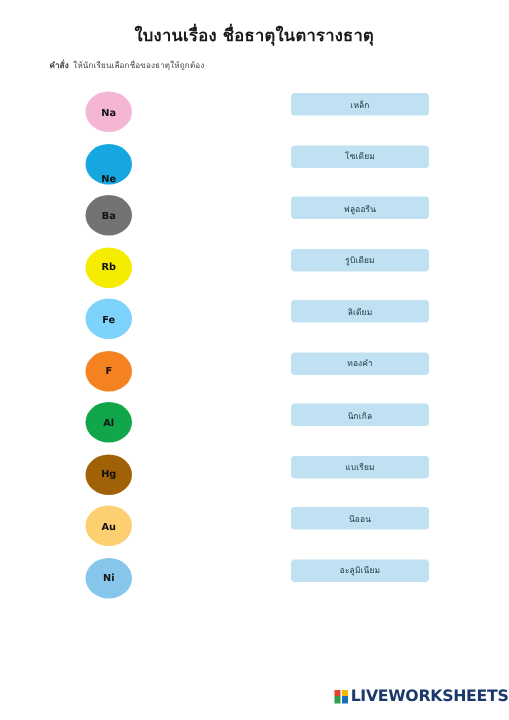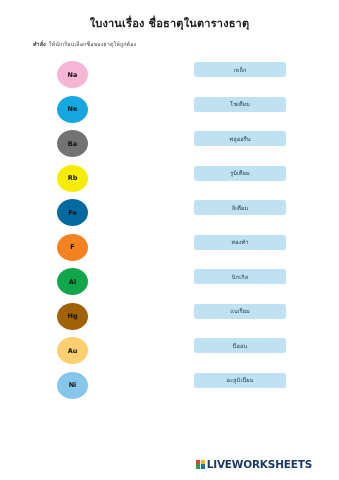--- a/index.html
+++ b/index.html
@@ -86,21 +86,21 @@
     letter-spacing: 0.1px;
   }
   .footer {
     position: absolute;
     left: 0;
     bottom: 10px;
     width: 339px;
     display: flex;
     align-items: center;
     justify-content: flex-end;
-    padding-right: 27px;
+    padding-right: 0;
     box-sizing: border-box;
   }
   .logo {
     display: flex;
     align-items: center;
     gap: 2px;
   }
   .logo-mark {
     width: 9px;
     height: 9px;
@@ -137,21 +137,21 @@
     <div class="row">
       <div class="chip" style="background: rgb(245, 182, 214);">
           <span>Na</span>
         </div>
       <div class="wordbox">
           <span>เหล็ก</span>
         </div>
     </div>
 
     <div class="row">
-      <div class="chip" style="background: rgb(23, 167, 224);">
+      <div class="chip" style="background: rgb(23, 167, 224); align-items: flex-end;">
           <span>Ne</span>
         </div>
       <div class="wordbox">
           <span>โซเดียม</span>
         </div>
     </div>
 
     <div class="row">
       <div class="chip" style="background: #737373;">
           <span>Ba</span>
@@ -164,21 +164,21 @@
     <div class="row">
       <div class="chip" style="background: rgb(245, 236, 0);">
           <span>Rb</span>
         </div>
       <div class="wordbox">
           <span>รูบิเดียม</span>
         </div>
     </div>
 
     <div class="row">
-      <div class="chip" style="background: #0369a1;">
+      <div class="chip" style="background: #7dd3fc;">
           <span>Fe</span>
         </div>
       <div class="wordbox">
           <span>ลิเดียม</span>
         </div>
     </div>
 
     <div class="row">
       <div class="chip" style="background: rgb(245, 130, 32);">
           <span>F</span>

